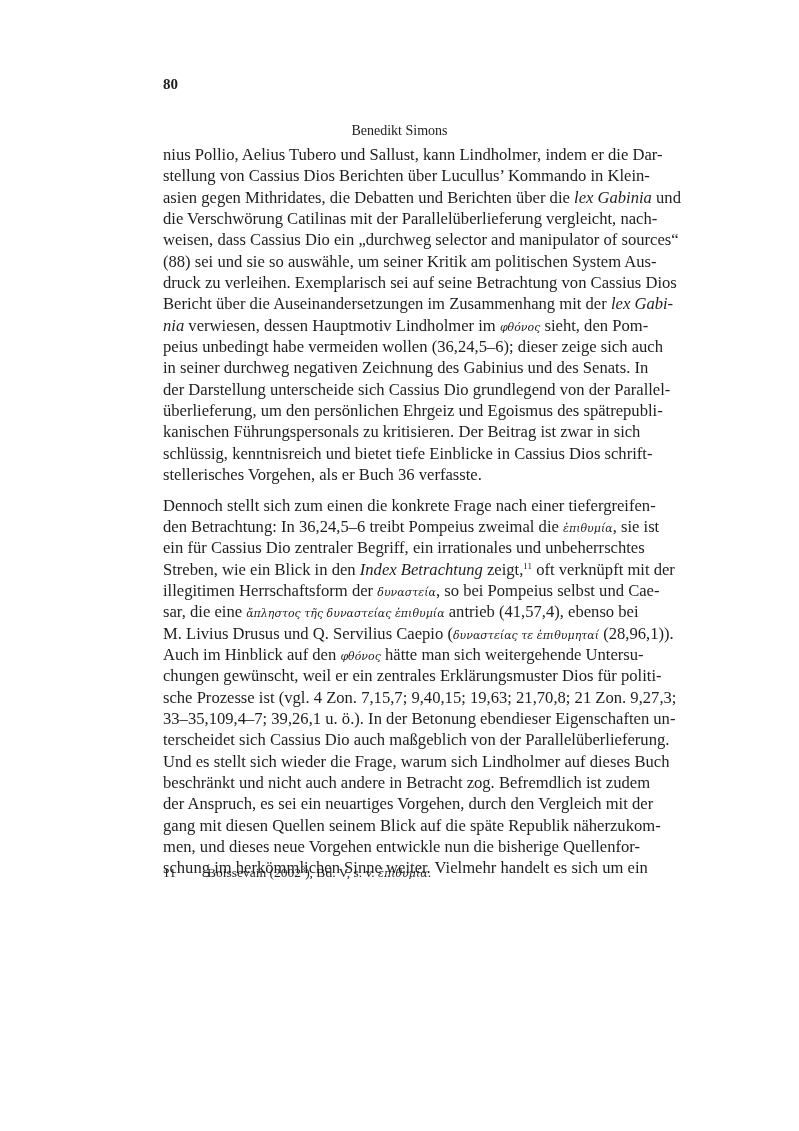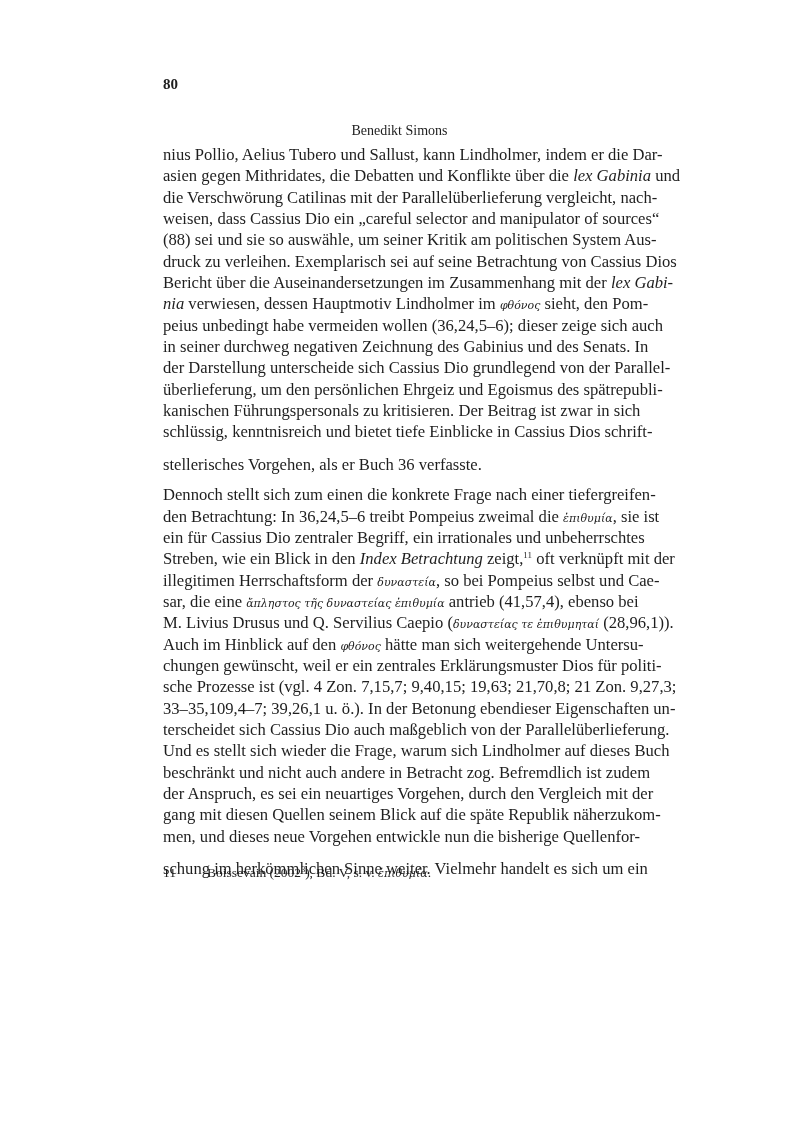--- a/index.html
+++ b/index.html
@@ -3,42 +3,43 @@
 <meta charset="utf-8">
 <style>
   html, body { margin:0; padding:0; background:#ffffff; }
   body { width:799px; height:1131px; position:relative; overflow:hidden;
          font-family:"Liberation Serif","DejaVu Serif",serif; color:#1e1e1e; }
   .page-number { position:absolute; left:163px; top:76px; font-size:15px;font-weight:bold; }
   .running-head { position:absolute; left:0; width:799px; top:78px; text-align:center; font-size:14px;margin-top:45px; }
   .body-text { position:absolute; left:163px; top:144px; width:473px; }
   .line { display:block; height:21.35px; line-height:21.35px; font-size:16.6px;
           white-space:nowrap; text-align:justify; text-align-last:justify; }
-  .line.last { text-align-last:left;margin-top:11px; }
+  .line.last { text-align-last:left; }
   .para-gap { height:9px; }
   .greek { font-family:"DejaVu Serif",serif; font-size:11px; font-style:italic; }
   i { font-style:italic; }
   sup { font-size:9px; line-height:0; vertical-align:6px; }
   .footnote { position:absolute; left:163px; top:865px; font-size:13.5px; white-space:nowrap; }
   .footnote .fn-num { display:inline-block; width:44px; }
   .footnote .greek { font-size:11px; }
   .footnote sup { font-size:8px; vertical-align:5px; }
 </style>
 </head>
 <body>
 
 <div class="page-number">80</div>
 <div class="running-head">Benedikt Simons</div>
 
 <div class="body-text">
   <div id="p1">
       <span class="line"><span>nius Pollio, Aelius Tubero und Sallust, kann Lindholmer, indem er die Dar-</span></span>
-      <span class="line"><span>asien gegen Mithridates, die Debatten und Konflikte über die </span><i>lex Gabinia</i><span> und</span></span>
+      <span class="line"><span>stellung von Cassius Dios Berichten über Lucullus’ Kommando in Klein-</span></span>
+      <span class="line"><span>asien gegen Mithridates, die Debatten und Berichten über die </span><i>lex Gabinia</i><span> und</span></span>
       <span class="line"><span>die Verschwörung Catilinas mit der Parallelüberlieferung vergleicht, nach-</span></span>
-      <span class="line"><span>weisen, dass Cassius Dio ein „careful selector and manipulator of sources“</span></span>
+      <span class="line"><span>weisen, dass Cassius Dio ein „durchweg selector and manipulator of sources“</span></span>
       <span class="line"><span>(88) sei und sie so auswähle, um seiner Kritik am politischen System Aus-</span></span>
       <span class="line"><span>druck zu verleihen. Exemplarisch sei auf seine Betrachtung von Cassius Dios</span></span>
       <span class="line"><span>Bericht über die Auseinandersetzungen im Zusammenhang mit der </span><i>lex Gabi-</i></span>
       <span class="line"><i>nia</i><span> verwiesen, dessen Hauptmotiv Lindholmer im </span><span class="greek">φθόνος</span><span> sieht, den Pom-</span></span>
       <span class="line"><span>peius unbedingt habe vermeiden wollen (36,24,5–6); dieser zeige sich auch</span></span>
       <span class="line"><span>in seiner durchweg negativen Zeichnung des Gabinius und des Senats. In</span></span>
       <span class="line"><span>der Darstellung unterscheide sich Cassius Dio grundlegend von der Parallel-</span></span>
       <span class="line"><span>überlieferung, um den persönlichen Ehrgeiz und Egoismus des spätrepubli-</span></span>
       <span class="line"><span>kanischen Führungspersonals zu kritisieren. Der Beitrag ist zwar in sich</span></span>
       <span class="line"><span>schlüssig, kenntnisreich und bietet tiefe Einblicke in Cassius Dios schrift-</span></span>

